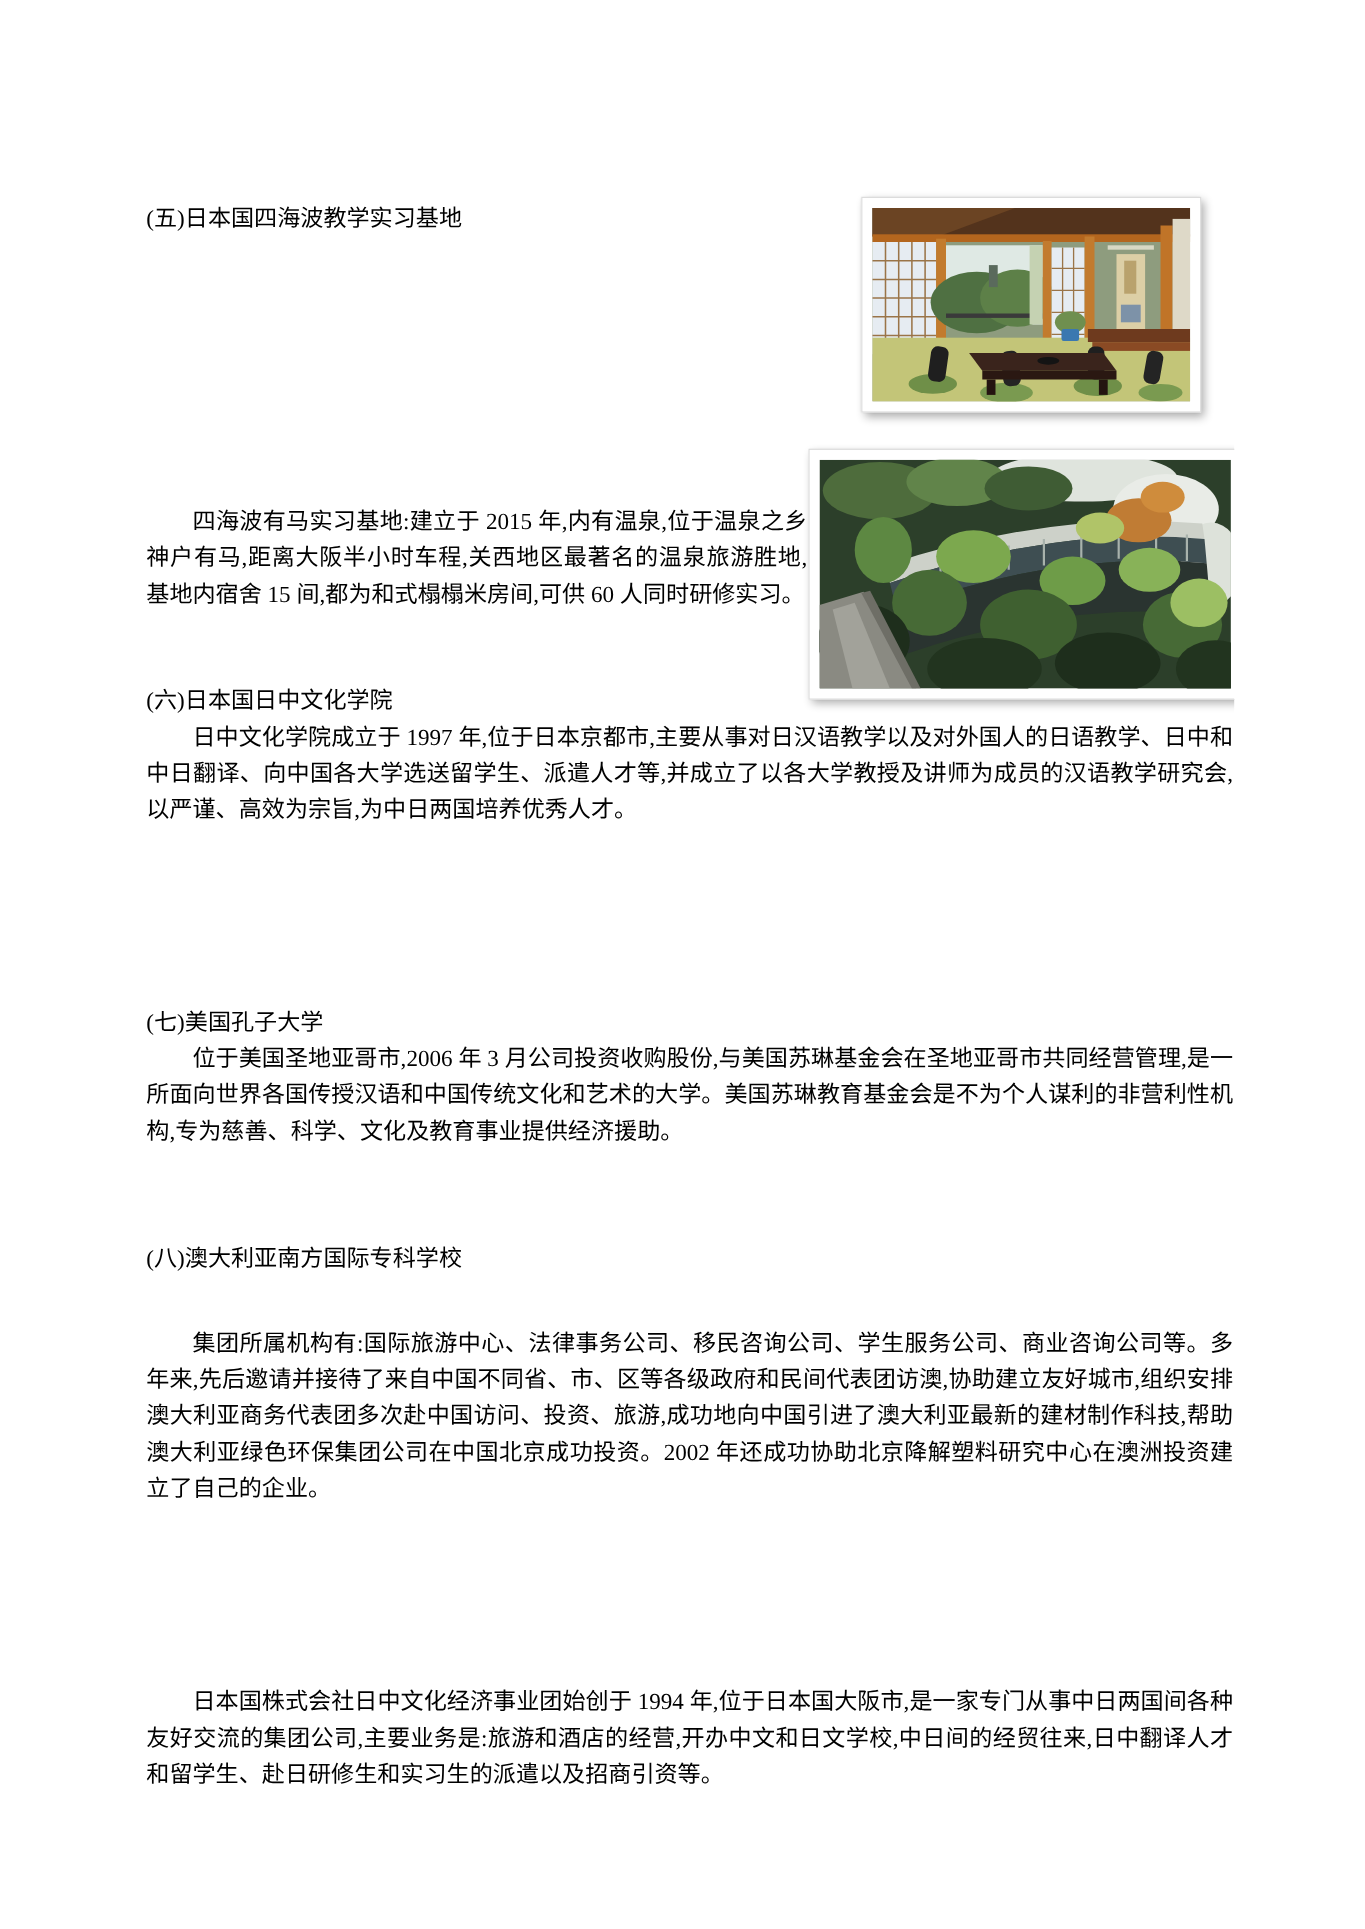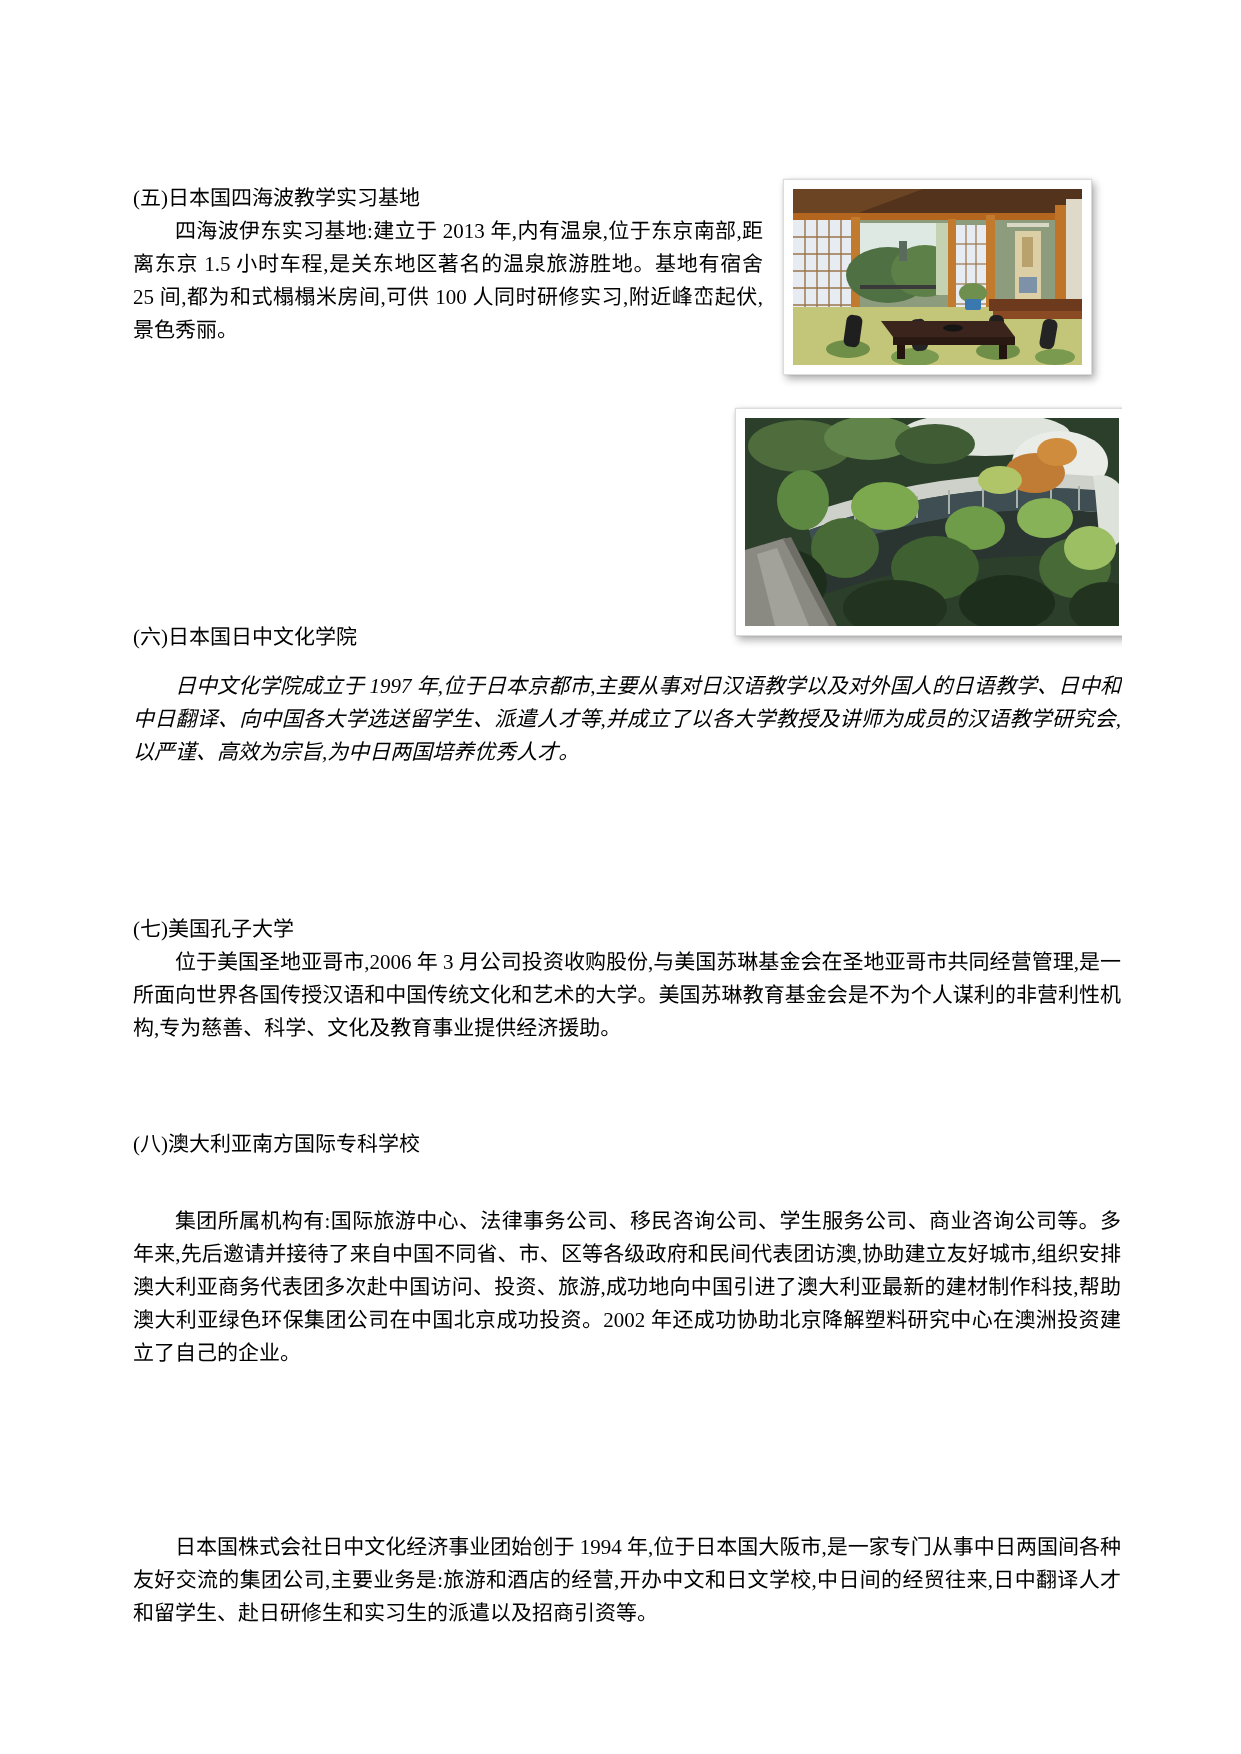--- a/index.html
+++ b/index.html
@@ -25,21 +25,21 @@
   }
   .h5 { top: 146px; }
   .h6 { top: 585px; }
   .h7 { top: 877px; }
   .h8 { top: 1092px; }
   .h9 { top: 1462px; }
   p.para { margin: 0; text-align: justify; text-indent: 2em; }
   .p5a { position: absolute; left: 133px; top: 179px; width: 630px; }
   .p5b { position: absolute; left: 133px; top: 422px; width: 601px; }
   .pblock { position: absolute; left: 133px; width: 988px; }
-  .f6 { top: 634px; font-style: italic; }
+  .f6 { top: 618px; }
   .f7 { top: 910px; }
   .f8 { top: 1169px; }
   .f9 { top: 1495px; }
   .photo {
     position: absolute;
     background: #ffffff;
     border: 1px solid #dcdcdc;
     padding: 9px;
     box-shadow: 3px 4px 8px rgba(0,0,0,0.32), 0 0 2px rgba(0,0,0,0.12);
   }
@@ -152,21 +152,21 @@
       <ellipse cx="150" cy="190" rx="52" ry="28" fill="#22341f"></ellipse>
       <ellipse cx="262" cy="185" rx="48" ry="28" fill="#1e2e1c"></ellipse>
       <ellipse cx="360" cy="190" rx="36" ry="26" fill="#22341f"></ellipse>
       <path d="M0 132 L40 120 L88 208 L0 208 Z" fill="#8a8a82"></path>
       <path d="M12 136 L32 130 L64 208 L30 208 Z" fill="#a2a29a"></path>
       <path d="M38 121 L46 119 L92 208 L84 208 Z" fill="#6e6e66"></path>
     </svg>
   </div>
 
   <h2 class="heading h5">(五)日本国四海波教学实习基地</h2>
-  <p class="para p5a">四海波伊东实习基地:建立于 2013 年,内有温泉,位于东京南部,距离东京 1.5 小时车程,是关东地区著名的温泉旅游胜地。基地有宿舍 25 间,都为和式榻榻米房间,可供 100 人同时研修实习,附近峰峦起伏,景色秀丽。</p>
+  <p class="para p5b">四海波有马实习基地:建立于 2015 年,内有温泉,位于温泉之乡神户有马,距离大阪半小时车程,关西地区最著名的温泉旅游胜地,基地内宿舍 15 间,都为和式榻榻米房间,可供 60 人同时研修实习。</p>
 
   <h2 class="heading h6">(六)日本国日中文化学院</h2>
   <div class="pblock f6">
     <p class="para">日中文化学院成立于 1997 年,位于日本京都市,主要从事对日汉语教学以及对外国人的日语教学、日中和中日翻译、向中国各大学选送留学生、派遣人才等,并成立了以各大学教授及讲师为成员的汉语教学研究会,以严谨、高效为宗旨,为中日两国培养优秀人才。</p>
   </div>
 
   <h2 class="heading h7">(七)美国孔子大学</h2>
   <div class="pblock f7">
     <p class="para">位于美国圣地亚哥市,2006 年 3 月公司投资收购股份,与美国苏琳基金会在圣地亚哥市共同经营管理,是一所面向世界各国传授汉语和中国传统文化和艺术的大学。美国苏琳教育基金会是不为个人谋利的非营利性机构,专为慈善、科学、文化及教育事业提供经济援助。</p>
   </div>

